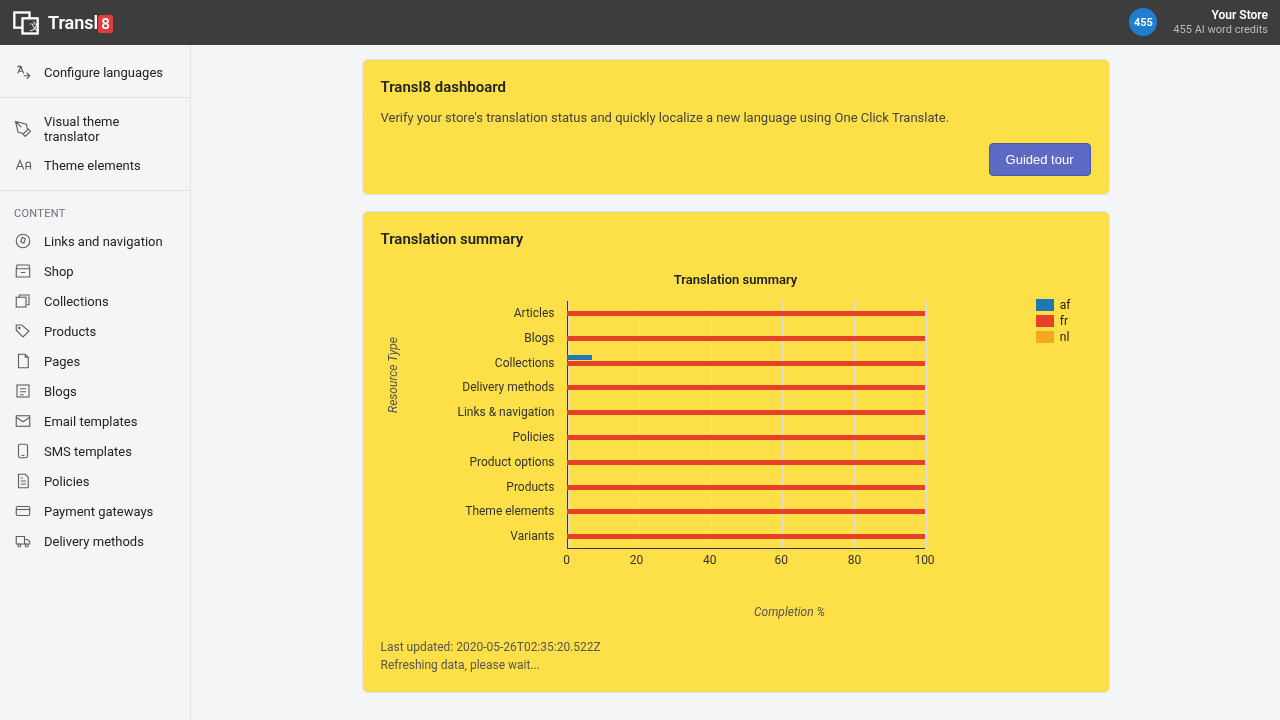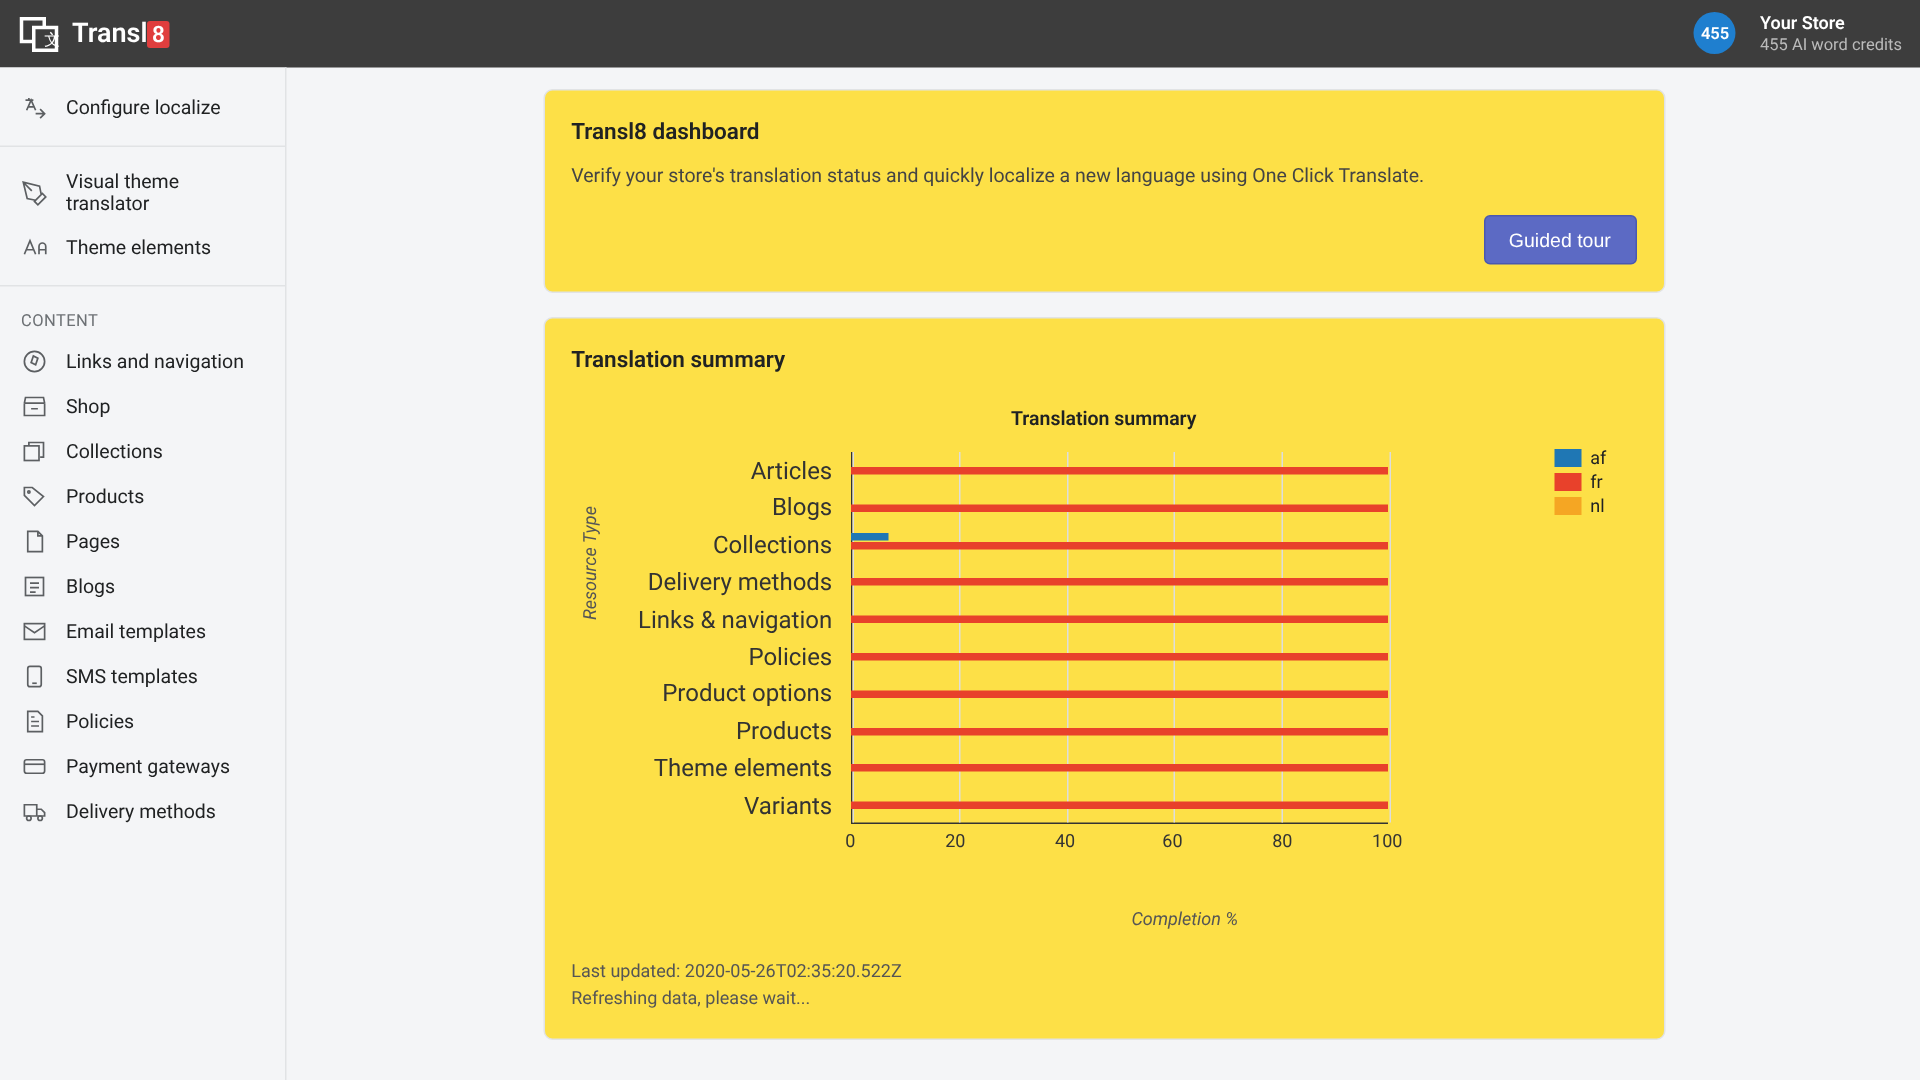--- a/index.html
+++ b/index.html
@@ -4,21 +4,21 @@
 <style>
 * { box-sizing: border-box; margin: 0; padding: 0; }
 body { font-family: -apple-system, BlinkMacSystemFont, "Segoe UI", Roboto, sans-serif; background: #f4f5f7; color: #202223; width: 1280px; height: 720px; overflow: hidden; }
 .header { background: #3d3d3d; height: 45px; display: flex; align-items: center; justify-content: space-between; padding: 0 12px; }
 .logo-wrap { display: flex; align-items: center; gap: 8px; }
 .logo-icon { width: 28px; height: 28px; }
 .logo-text { color: #fff; font-weight: 600; font-size: 18px; }
 .logo-text .hl { background: #e03e3e; color: #fff; padding: 0 3px; border-radius: 2px; font-size: 15px; }
 .store-wrap { display: flex; align-items: center; gap: 16px; }
 .store-badge { background: #1f7fcf; color: #fff; width: 28px; height: 28px; border-radius: 50%; display: flex; align-items: center; justify-content: center; font-size: 11px; font-weight: 600; }
-.store-info { color: #fff; font-size: 12px; line-height: 1.3; }
+.store-info { color: #fff; font-size: 12px; line-height: 1.3; text-align: right; }
 .store-name { font-weight: 600; }
 .store-credits { color: #bbb; font-size: 11px; }
 .layout { display: flex; height: calc(720px - 45px); }
 .sidebar { width: 191px; background: #f4f5f7; border-right: 1px solid #e1e3e5; padding: 12px 0; }
 .nav-group { border-bottom: 1px solid #e1e3e5; padding-bottom: 10px; margin-bottom: 10px; }
 .nav-group:last-child { border-bottom: none; }
 .nav-heading { font-size: 11px; color: #6d7175; padding: 6px 14px; text-transform: uppercase; letter-spacing: 0.3px; }
 .nav-item { display: flex; align-items: center; gap: 12px; padding: 6px 14px; font-size: 13px; color: #202223; cursor: pointer; }
 .nav-item.active { font-weight: 600; }
 .nav-icon { width: 18px; height: 18px; flex-shrink: 0; display: flex; align-items: center; justify-content: center; }
@@ -29,21 +29,21 @@
 .card-desc { font-size: 13px; color: #444; margin-bottom: 18px; }
 .card-actions { display: flex; justify-content: flex-end; }
 .btn-primary { background: #5c6ac4; color: #fff; border: 1px solid #4a58b0; padding: 8px 16px; border-radius: 4px; font-size: 13px; cursor: pointer; }
 .chart-wrap { position: relative; height: 360px; padding: 10px 0 0 0; }
 .chart-title { text-align: center; font-weight: 600; font-size: 13px; margin-bottom: 14px; }
 .chart-body { position: relative; height: 270px; margin-left: 40px; }
 .y-axis-label { position: absolute; left: -28px; top: 50%; transform: rotate(-90deg) translateX(30px); transform-origin: left center; font-style: italic; font-size: 12px; color: #555; }
 .plot-area { position: absolute; left: 146px; top: 0; width: 358px; height: 248px; border-left: 1px solid #333; border-bottom: 1px solid #333; }
 .grid-line { position: absolute; top: 0; bottom: 0; width: 1px; background: #ddd; }
 .cat-row { position: absolute; left: 0; height: 24px; display: flex; align-items: center; }
-.cat-label { width: 140px; text-align: right; font-size: 16px; color: #333; padding-right: 6px; }
+.cat-label { width: 140px; text-align: right; font-size: 12px; color: #333; padding-right: 6px; }
 .bars { position: relative; height: 24px; }
 .bar { position: absolute; height: 5px; left: 0; }
 .bar.af { background: #1f77b4; top: 4px; }
 .bar.fr { background: #e8412b; top: 10px; }
 .bar.nl { background: #f5a623; top: 16px; }
 .x-ticks { position: absolute; left: 146px; top: 252px; width: 358px; }
 .x-tick { position: absolute; font-size: 12px; color: #333; transform: translateX(-50%); }
 .x-axis-label { text-align: center; font-style: italic; font-size: 12px; color: #555; margin-top: 34px; margin-left: 108px; }
 .legend { position: absolute; right: 20px; top: 36px; font-size: 12px; }
 .legend-item { display: flex; align-items: center; gap: 6px; margin-bottom: 2px; }
@@ -75,21 +75,21 @@
 
 <div class="layout">
   <div class="sidebar">
     <div class="nav-group" id="nav-g1">
         <div class="nav-item">
           <span class="nav-icon">
             <svg viewBox="0 0 24 24">
               <path d="M4 5h7M7 3v2m-2 9l4-9 4 9m-7-3h6M13 17h8m-4-4l4 4-4 4"></path>
             </svg>
           </span>
-          <span>Configure localize</span>
+          <span>Configure languages</span>
         </div>
       </div>
     <div class="nav-group" id="nav-g2">
         <div class="nav-item">
           <span class="nav-icon">
             <svg viewBox="0 0 24 24">
               <path d="M12 19l7-7 3 3-7 7-3-3zM18 13l-1.5-7.5L2 2l3.5 14.5L13 18M2 2l7.6 7.6"></path>
             </svg>
           </span>
           <span>Visual theme translator</span>

